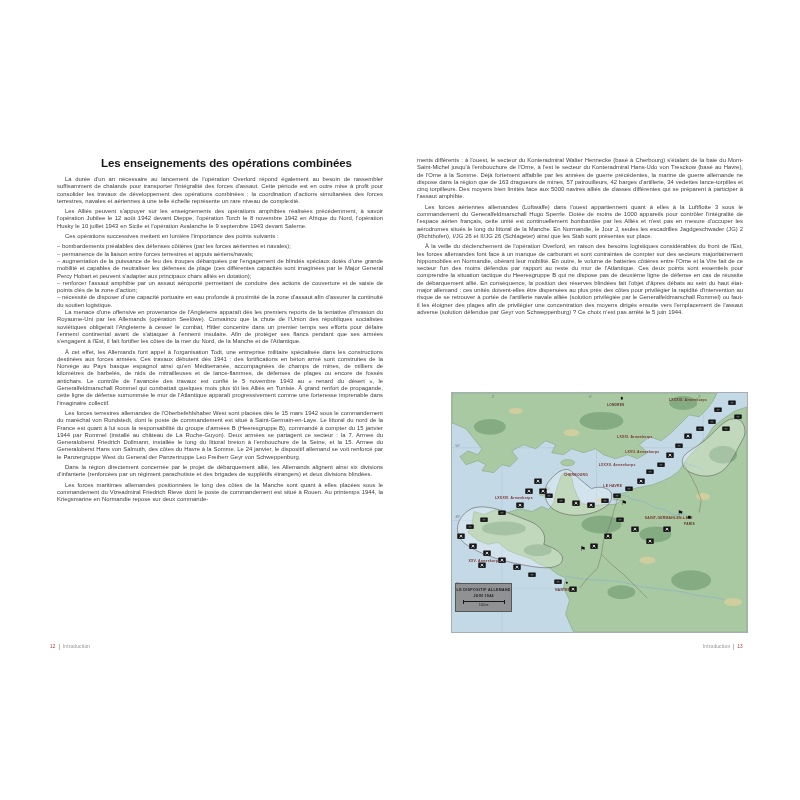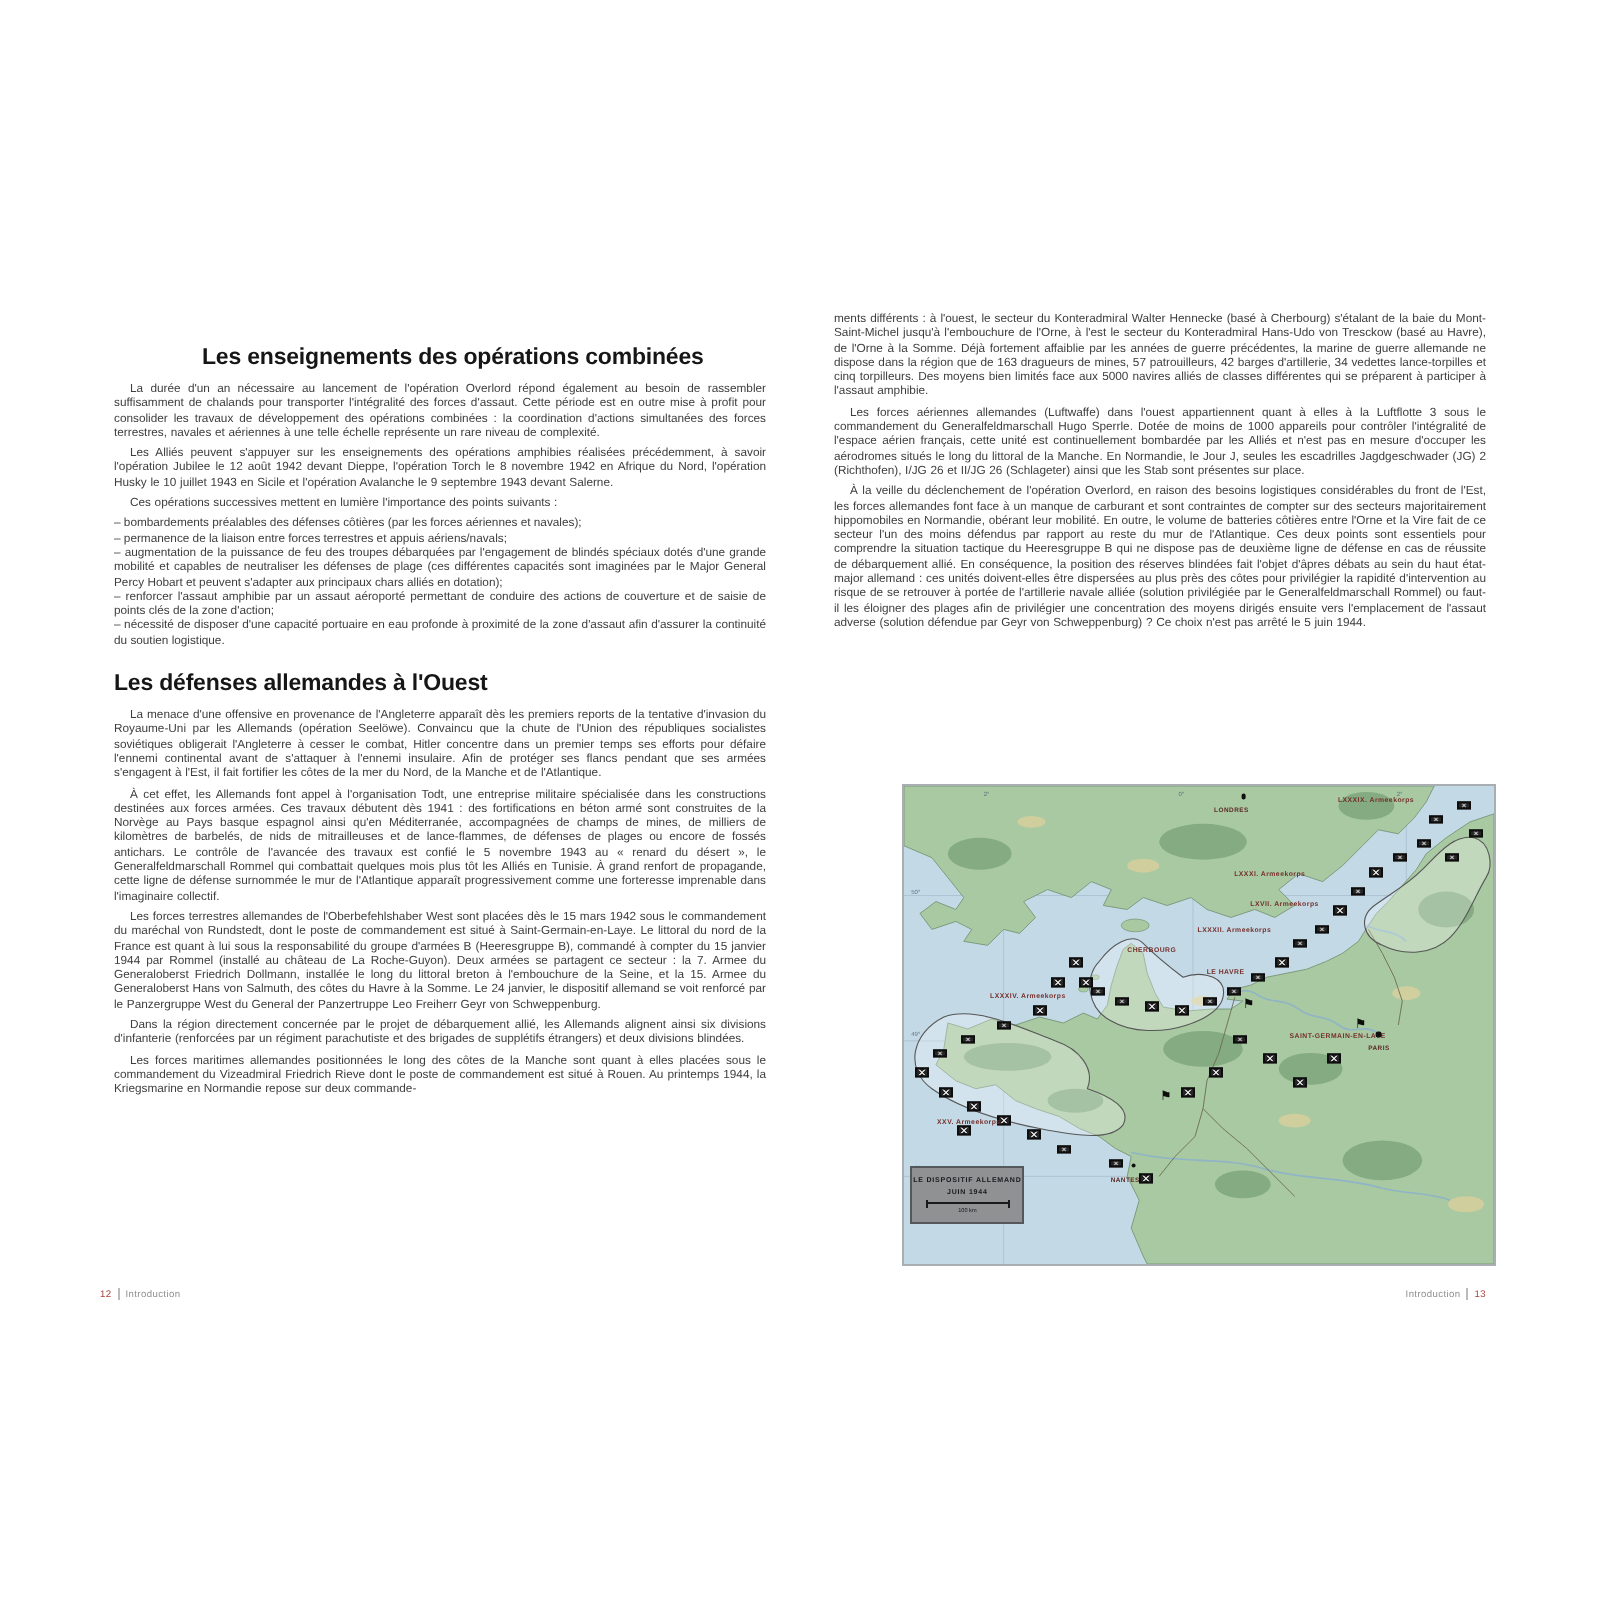--- a/index.html
+++ b/index.html
@@ -1,21 +1,21 @@
 <!DOCTYPE html>
 <html><head>
 <meta charset="utf-8">
 <style>
   html,body{margin:0;padding:0;}
   body{width:800px;height:800px;background:#ffffff;position:relative;
        font-family:"Liberation Sans","DejaVu Sans",sans-serif;overflow:hidden;}
   .page-col{position:absolute;top:157px;width:326px;}
   #left-col{left:57px;}
   #right-col{left:417px;}
-  .h1{font-size:11.5px;font-weight:bold;color:#161616;margin:16px 0 7px 0;letter-spacing:-0.1px;padding-left:44px;}
+  .h1{font-size:11.5px;font-weight:bold;color:#161616;margin:0 0 7px 0;letter-spacing:-0.1px;padding-left:44px;}
   .h2{font-size:11.5px;font-weight:bold;color:#161616;margin:11px 0 7px 0;letter-spacing:-0.1px;}
   p.body{font-size:5.9px;line-height:7.3px;color:#3d3d3d;text-align:justify;
          margin:0 0 3px 0;text-indent:8px;word-spacing:0.2px;}
   p.bullet{font-size:5.9px;line-height:7.3px;color:#3d3d3d;text-align:justify;
          margin:0;text-indent:0;}
   p.cont{text-indent:0;}
   .footer{position:absolute;top:644px;font-size:4.8px;color:#8e8e8e;letter-spacing:.2px;}
   #footer-left{left:50px;}
   #footer-right{right:57px;text-align:right;}
   .pagenum{color:#a8403c;}
@@ -57,21 +57,20 @@
 <div id="left-col" class="page-col">
     <div class="h1">Les enseignements des opérations combinées</div>
     <p class="body">La durée d'un an nécessaire au lancement de l'opération Overlord répond également au besoin de rassembler suffisamment de chalands pour transporter l'intégralité des forces d'assaut. Cette période est en outre mise à profit pour consolider les travaux de développement des opérations combinées : la coordination d'actions simultanées des forces terrestres, navales et aériennes à une telle échelle représente un rare niveau de complexité.</p>
     <p class="body">Les Alliés peuvent s'appuyer sur les enseignements des opérations amphibies réalisées précédemment, à savoir l'opération Jubilee le 12 août 1942 devant Dieppe, l'opération Torch le 8 novembre 1942 en Afrique du Nord, l'opération Husky le 10 juillet 1943 en Sicile et l'opération Avalanche le 9 septembre 1943 devant Salerne.</p>
     <p class="body">Ces opérations successives mettent en lumière l'importance des points suivants :</p>
     <p class="bullet">– bombardements préalables des défenses côtières (par les forces aériennes et navales);</p>
     <p class="bullet">– permanence de la liaison entre forces terrestres et appuis aériens/navals;</p>
     <p class="bullet">– augmentation de la puissance de feu des troupes débarquées par l'engagement de blindés spéciaux dotés d'une grande mobilité et capables de neutraliser les défenses de plage (ces différentes capacités sont imaginées par le Major General Percy Hobart et peuvent s'adapter aux principaux chars alliés en dotation);</p>
     <p class="bullet">– renforcer l'assaut amphibie par un assaut aéroporté permettant de conduire des actions de couverture et de saisie de points clés de la zone d'action;</p>
     <p class="bullet">– nécessité de disposer d'une capacité portuaire en eau profonde à proximité de la zone d'assaut afin d'assurer la continuité du soutien logistique.</p>
-    <div class="h2">Les défenses allemandes à l'Ouest</div>
     <p class="body">La menace d'une offensive en provenance de l'Angleterre apparaît dès les premiers reports de la tentative d'invasion du Royaume-Uni par les Allemands (opération Seelöwe). Convaincu que la chute de l'Union des républiques socialistes soviétiques obligerait l'Angleterre à cesser le combat, Hitler concentre dans un premier temps ses efforts pour défaire l'ennemi continental avant de s'attaquer à l'ennemi insulaire. Afin de protéger ses flancs pendant que ses armées s'engagent à l'Est, il fait fortifier les côtes de la mer du Nord, de la Manche et de l'Atlantique.</p>
     <p class="body">À cet effet, les Allemands font appel à l'organisation Todt, une entreprise militaire spécialisée dans les constructions destinées aux forces armées. Ces travaux débutent dès 1941 : des fortifications en béton armé sont construites de la Norvège au Pays basque espagnol ainsi qu'en Méditerranée, accompagnées de champs de mines, de milliers de kilomètres de barbelés, de nids de mitrailleuses et de lance-flammes, de défenses de plages ou encore de fossés antichars. Le contrôle de l'avancée des travaux est confié le 5 novembre 1943 au « renard du désert », le Generalfeldmarschall Rommel qui combattait quelques mois plus tôt les Alliés en Tunisie. À grand renfort de propagande, cette ligne de défense surnommée le mur de l'Atlantique apparaît progressivement comme une forteresse imprenable dans l'imaginaire collectif.</p>
     <p class="body">Les forces terrestres allemandes de l'Oberbefehlshaber West sont placées dès le 15 mars 1942 sous le commandement du maréchal von Rundstedt, dont le poste de commandement est situé à Saint-Germain-en-Laye. Le littoral du nord de la France est quant à lui sous la responsabilité du groupe d'armées B (Heeresgruppe B), commandé à compter du 15 janvier 1944 par Rommel (installé au château de La Roche-Guyon). Deux armées se partagent ce secteur : la 7. Armee du Generaloberst Friedrich Dollmann, installée le long du littoral breton à l'embouchure de la Seine, et la 15. Armee du Generaloberst Hans von Salmuth, des côtes du Havre à la Somme. Le 24 janvier, le dispositif allemand se voit renforcé par le Panzergruppe West du General der Panzertruppe Leo Freiherr Geyr von Schweppenburg.</p>
     <p class="body">Dans la région directement concernée par le projet de débarquement allié, les Allemands alignent ainsi six divisions d'infanterie (renforcées par un régiment parachutiste et des brigades de supplétifs étrangers) et deux divisions blindées.</p>
     <p class="body">Les forces maritimes allemandes positionnées le long des côtes de la Manche sont quant à elles placées sous le commandement du Vizeadmiral Friedrich Rieve dont le poste de commandement est situé à Rouen. Au printemps 1944, la Kriegsmarine en Normandie repose sur deux commande-</p>
   </div>
 
 <div id="footer-left" class="footer">
   <span class="pagenum">12</span><span class="fsep"></span><span>Introduction</span>
 </div>

